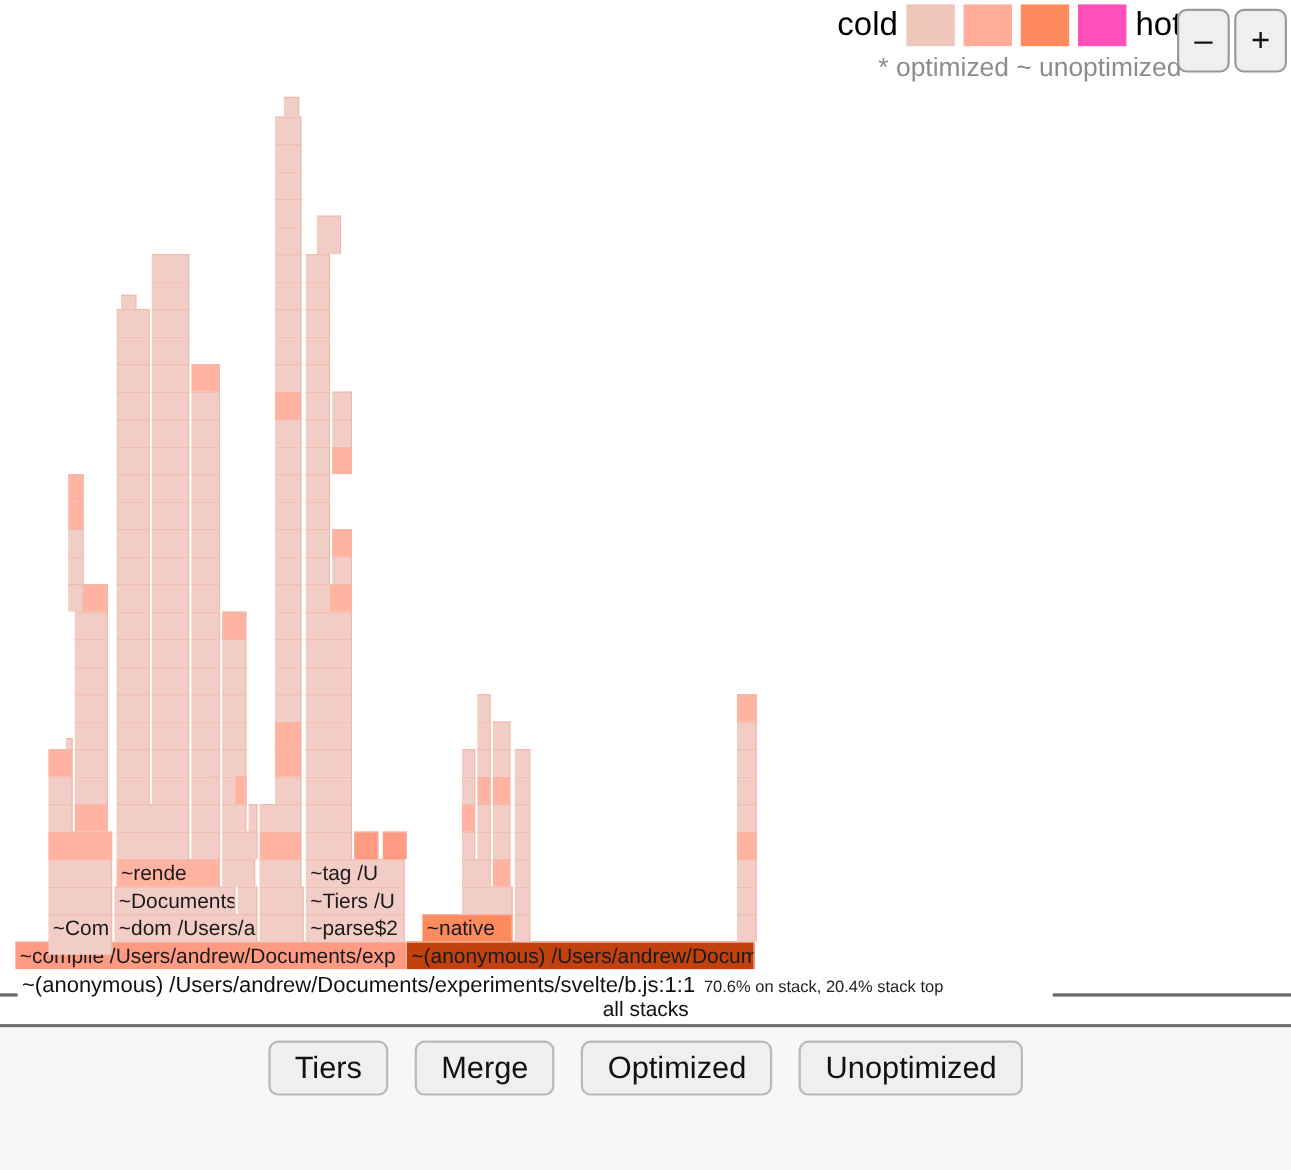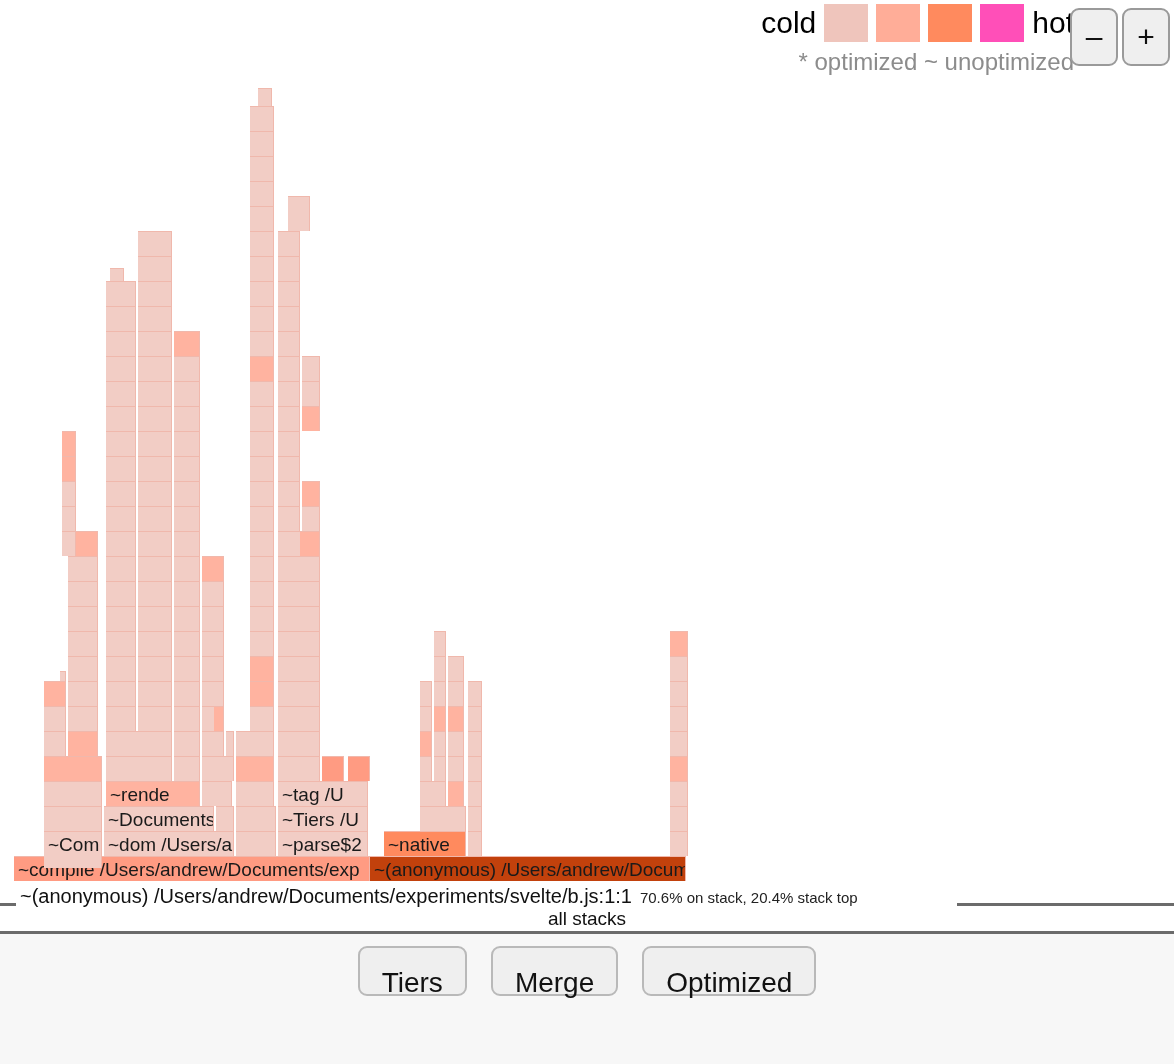--- a/index.html
+++ b/index.html
@@ -148,21 +148,21 @@
     gap: 24px;
   }
   .mode-btn {
     height: 50px;
     border: 2px solid #b9b9b9;
     border-radius: 9px;
     background: #efefef;
     font-size: 28px;
     line-height: 46px;
     color: #111;
-    padding: 12px 22px;
+    padding: 0 22px;
     box-sizing: border-box;
     cursor: pointer;
     font-family: "Liberation Sans", sans-serif;
   }
   #tag-row {
     position: absolute;
     left: 0; top: 76px;
     width: 1174px;
     display: flex;
     justify-content: center;
@@ -421,14 +421,15 @@
 </div>
 
 <div id="allstacks-row">all stacks</div>
 <div id="divider"></div>
 
 <div id="toolbar">
   <div id="mode-row">
       <button class="mode-btn">Tiers</button>
       <button class="mode-btn">Merge</button>
       <button class="mode-btn">Optimized</button>
+      <button class="mode-btn">Unoptimized</button>
     </div>
 </div>
 
 </body></html>

